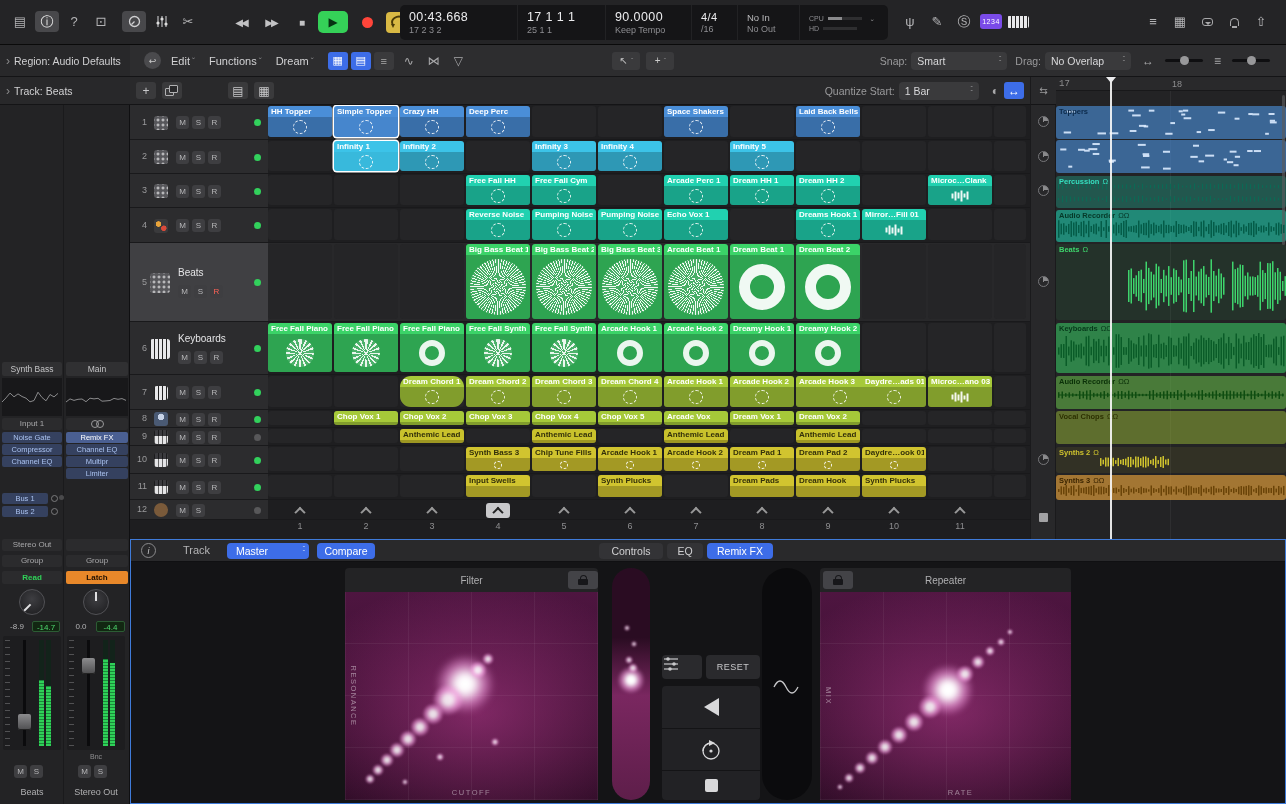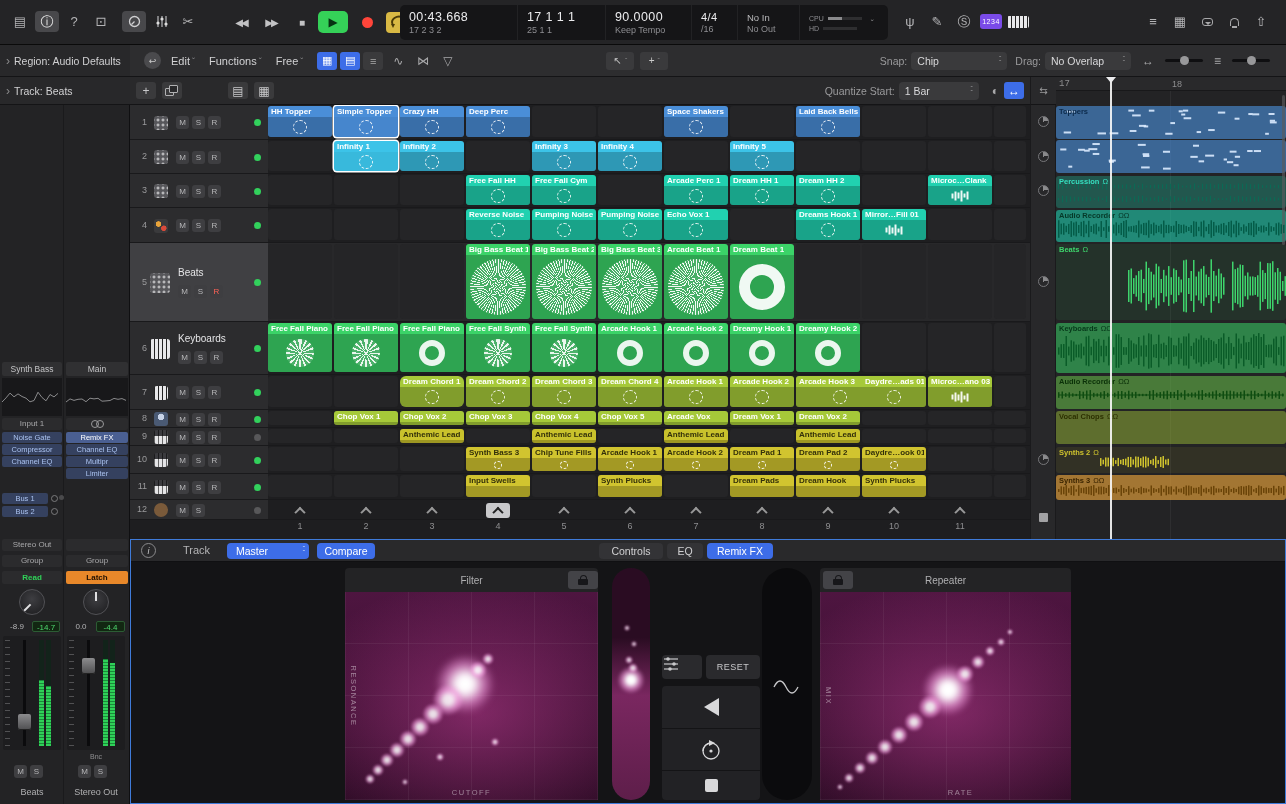--- a/index.html
+++ b/index.html
@@ -175,41 +175,41 @@
   <span class="disc">›</span>
   <span class="rowlbl">Track: Beats</span>
 </div>
 
 <div id="toolbar">
   <span style="width:17px;height:17px;border-radius:50%;background:#4a4a4d;display:flex;align-items:center;justify-content:center;font-size:9px;color:#ccc">↩</span>
   <span class="menu">Edit</span>
     <span class="mcar">ˇ</span>
   <span class="menu">Functions</span>
     <span class="mcar">ˇ</span>
-  <span class="menu">Free</span>
+  <span class="menu">Dream</span>
     <span class="mcar" style="margin-right:14px">ˇ</span>
   <span class="vbtn sel">▦</span>
   <span class="vbtn sel">▤</span>
   <span class="vbtn">≡</span>
   <span class="tico">∿</span>
   <span class="tico">⋈</span>
   <span class="tico">▽</span>
   <span style="flex:1"></span>
   <span class="toolbtn">
       <i style="font-style:normal">↖</i>
       <i style="font-style:normal;font-size:7px;color:#8a8a8c;margin-left:3px">ˇ</i>
     </span>
   <span class="toolbtn">
       <i style="font-style:normal">+</i>
       <i style="font-style:normal;font-size:7px;color:#8a8a8c;margin-left:3px">ˇ</i>
     </span>
   <span style="flex:1.4"></span>
   <span class="dlbl">Snap:</span>
   <span class="pilldrop" style="min-width:96px;justify-content:space-between">
-      <i style="font-style:normal">Chip</i>
+      <i style="font-style:normal">Smart</i>
       <span class="chevcol">
         <i style="font-style:normal">ˆ</i>
         <i style="font-style:normal">ˇ</i>
       </span>
     </span>
   <span class="dlbl">Drag:</span>
   <span class="pilldrop" style="min-width:86px;justify-content:space-between">
       <i style="font-style:normal">No Overlap</i>
       <span class="chevcol">
         <i style="font-style:normal">ˆ</i>
@@ -586,20 +586,25 @@
       <div style="position: absolute; left: 534px; top: 1px; width: 64px; height: 75px; border-radius: 3px; overflow: hidden; background: rgb(59, 211, 104);">
         <div style="position: absolute; inset: 11px 0px 0px; background: rgba(0, 0, 0, 0.22);"></div>
         <div class="cellname" style="color: rgb(255, 255, 255);">Arcade Beat 1</div>
         <div style="position: absolute; left: 50%; top: 43px; transform: translate(-50%, -50%); z-index: 2; width: 56px; height: 56px; border-radius: 50%; background: repeating-conic-gradient(rgba(255, 255, 255, 0.95) 0deg, rgba(255, 255, 255, 0.95) 2deg, rgba(255, 255, 255, 0.12) 2deg, rgba(255, 255, 255, 0.12) 6deg);"></div>
       </div>
       <div style="position: absolute; left: 600px; top: 1px; width: 64px; height: 75px; border-radius: 3px; overflow: hidden; background: rgb(59, 211, 104);">
         <div style="position: absolute; inset: 11px 0px 0px; background: rgba(0, 0, 0, 0.22);"></div>
         <div class="cellname" style="color: rgb(255, 255, 255);">Dream Beat 1</div>
         <div style="position: absolute; left: 50%; top: 43px; transform: translate(-50%, -50%); z-index: 2; width: 46px; height: 46px; border-radius: 50%; border: 11px solid rgba(255, 255, 255, 0.93);"></div>
       </div>
+      <div style="position: absolute; left: 666px; top: 1px; width: 64px; height: 75px; border-radius: 3px; overflow: hidden; background: rgb(59, 211, 104);">
+        <div style="position: absolute; inset: 11px 0px 0px; background: rgba(0, 0, 0, 0.22);"></div>
+        <div class="cellname" style="color: rgb(255, 255, 255);">Dream Beat 2</div>
+        <div style="position: absolute; left: 50%; top: 43px; transform: translate(-50%, -50%); z-index: 2; width: 46px; height: 46px; border-radius: 50%; border: 11px solid rgba(255, 255, 255, 0.93);"></div>
+      </div>
     </div>
     <div style="position: absolute; left: 0px; top: 217px; width: 900px; height: 53px; border-bottom: 1px solid rgb(25, 25, 27); background: transparent;">
       <div style="position: absolute; left: 0px; top: 0px; width: 138px; height: 52px; background: rgb(44, 44, 46);">
         <div class="trknum" style="left: 2px; top: 20.5px; width: 15px;">6</div>
         <div style="position: absolute; left: 20px; top: 16.5px; width: 20px; height: 20px; border-radius: 3px; background: repeating-linear-gradient(90deg, rgb(34, 34, 34) 0px, rgb(34, 34, 34) 1px, transparent 1px, transparent 4px) rgb(232, 232, 234);"></div>
         <div style="position: absolute; left: 48px; top: 10.5px; font-size: 10px; color: rgb(228, 228, 230); white-space: nowrap;">Keyboards</div>
         <div class="msb" style="left: 48px; top: 28.5px; width: 13px; height: 13px; line-height: 13px;">M</div>
         <div class="msb" style="left: 64px; top: 28.5px; width: 13px; height: 13px; line-height: 13px;">S</div>
         <div class="msb" style="left: 80px; top: 28.5px; width: 13px; height: 13px; line-height: 13px;">R</div>
         <div style="position: absolute; right: 7px; top: 23px; width: 7px; height: 7px; border-radius: 50%; background: rgb(50, 209, 92);"></div>
@@ -676,21 +681,21 @@
       <div style="position: absolute; left: 270px; top: 1px; width: 64px; height: 31px; background: rgb(37, 37, 39); border-radius: 3px;"></div>
       <div style="position: absolute; left: 336px; top: 1px; width: 64px; height: 31px; background: rgb(37, 37, 39); border-radius: 3px;"></div>
       <div style="position: absolute; left: 402px; top: 1px; width: 64px; height: 31px; background: rgb(37, 37, 39); border-radius: 3px;"></div>
       <div style="position: absolute; left: 468px; top: 1px; width: 64px; height: 31px; background: rgb(37, 37, 39); border-radius: 3px;"></div>
       <div style="position: absolute; left: 534px; top: 1px; width: 64px; height: 31px; background: rgb(37, 37, 39); border-radius: 3px;"></div>
       <div style="position: absolute; left: 600px; top: 1px; width: 64px; height: 31px; background: rgb(37, 37, 39); border-radius: 3px;"></div>
       <div style="position: absolute; left: 666px; top: 1px; width: 64px; height: 31px; background: rgb(37, 37, 39); border-radius: 3px;"></div>
       <div style="position: absolute; left: 732px; top: 1px; width: 64px; height: 31px; background: rgb(37, 37, 39); border-radius: 3px;"></div>
       <div style="position: absolute; left: 798px; top: 1px; width: 64px; height: 31px; background: rgb(37, 37, 39); border-radius: 3px;"></div>
       <div style="position: absolute; left: 864px; top: 1px; width: 32px; height: 31px; background: rgb(37, 37, 39); border-radius: 3px;"></div>
-      <div style="position: absolute; left: 270px; top: 1px; width: 64px; height: 31px; border-radius: 6px; overflow: hidden; background: rgb(166, 201, 57);">
+      <div style="position: absolute; left: 270px; top: 1px; width: 64px; height: 31px; border-radius: 11px; overflow: hidden; background: rgb(166, 201, 57);">
         <div style="position: absolute; inset: 11px 0px 0px; background: rgba(0, 0, 0, 0.22);"></div>
         <div class="cellname" style="color: rgb(255, 255, 255);">Dream Chord 1</div>
         <div style="position: absolute; left: 50%; top: 21px; transform: translate(-50%, -50%); z-index: 2; width: 14px; height: 14px; border-radius: 50%; border: 1.5px dashed rgba(255, 255, 255, 0.9);"></div>
       </div>
       <div style="position: absolute; left: 336px; top: 1px; width: 64px; height: 31px; border-radius: 3px; overflow: hidden; background: rgb(166, 201, 57);">
         <div style="position: absolute; inset: 11px 0px 0px; background: rgba(0, 0, 0, 0.22);"></div>
         <div class="cellname" style="color: rgb(255, 255, 255);">Dream Chord 2</div>
         <div style="position: absolute; left: 50%; top: 21px; transform: translate(-50%, -50%); z-index: 2; width: 14px; height: 14px; border-radius: 50%; border: 1.5px dashed rgba(255, 255, 255, 0.9);"></div>
       </div>
       <div style="position: absolute; left: 402px; top: 1px; width: 64px; height: 31px; border-radius: 3px; overflow: hidden; background: rgb(166, 201, 57);">

